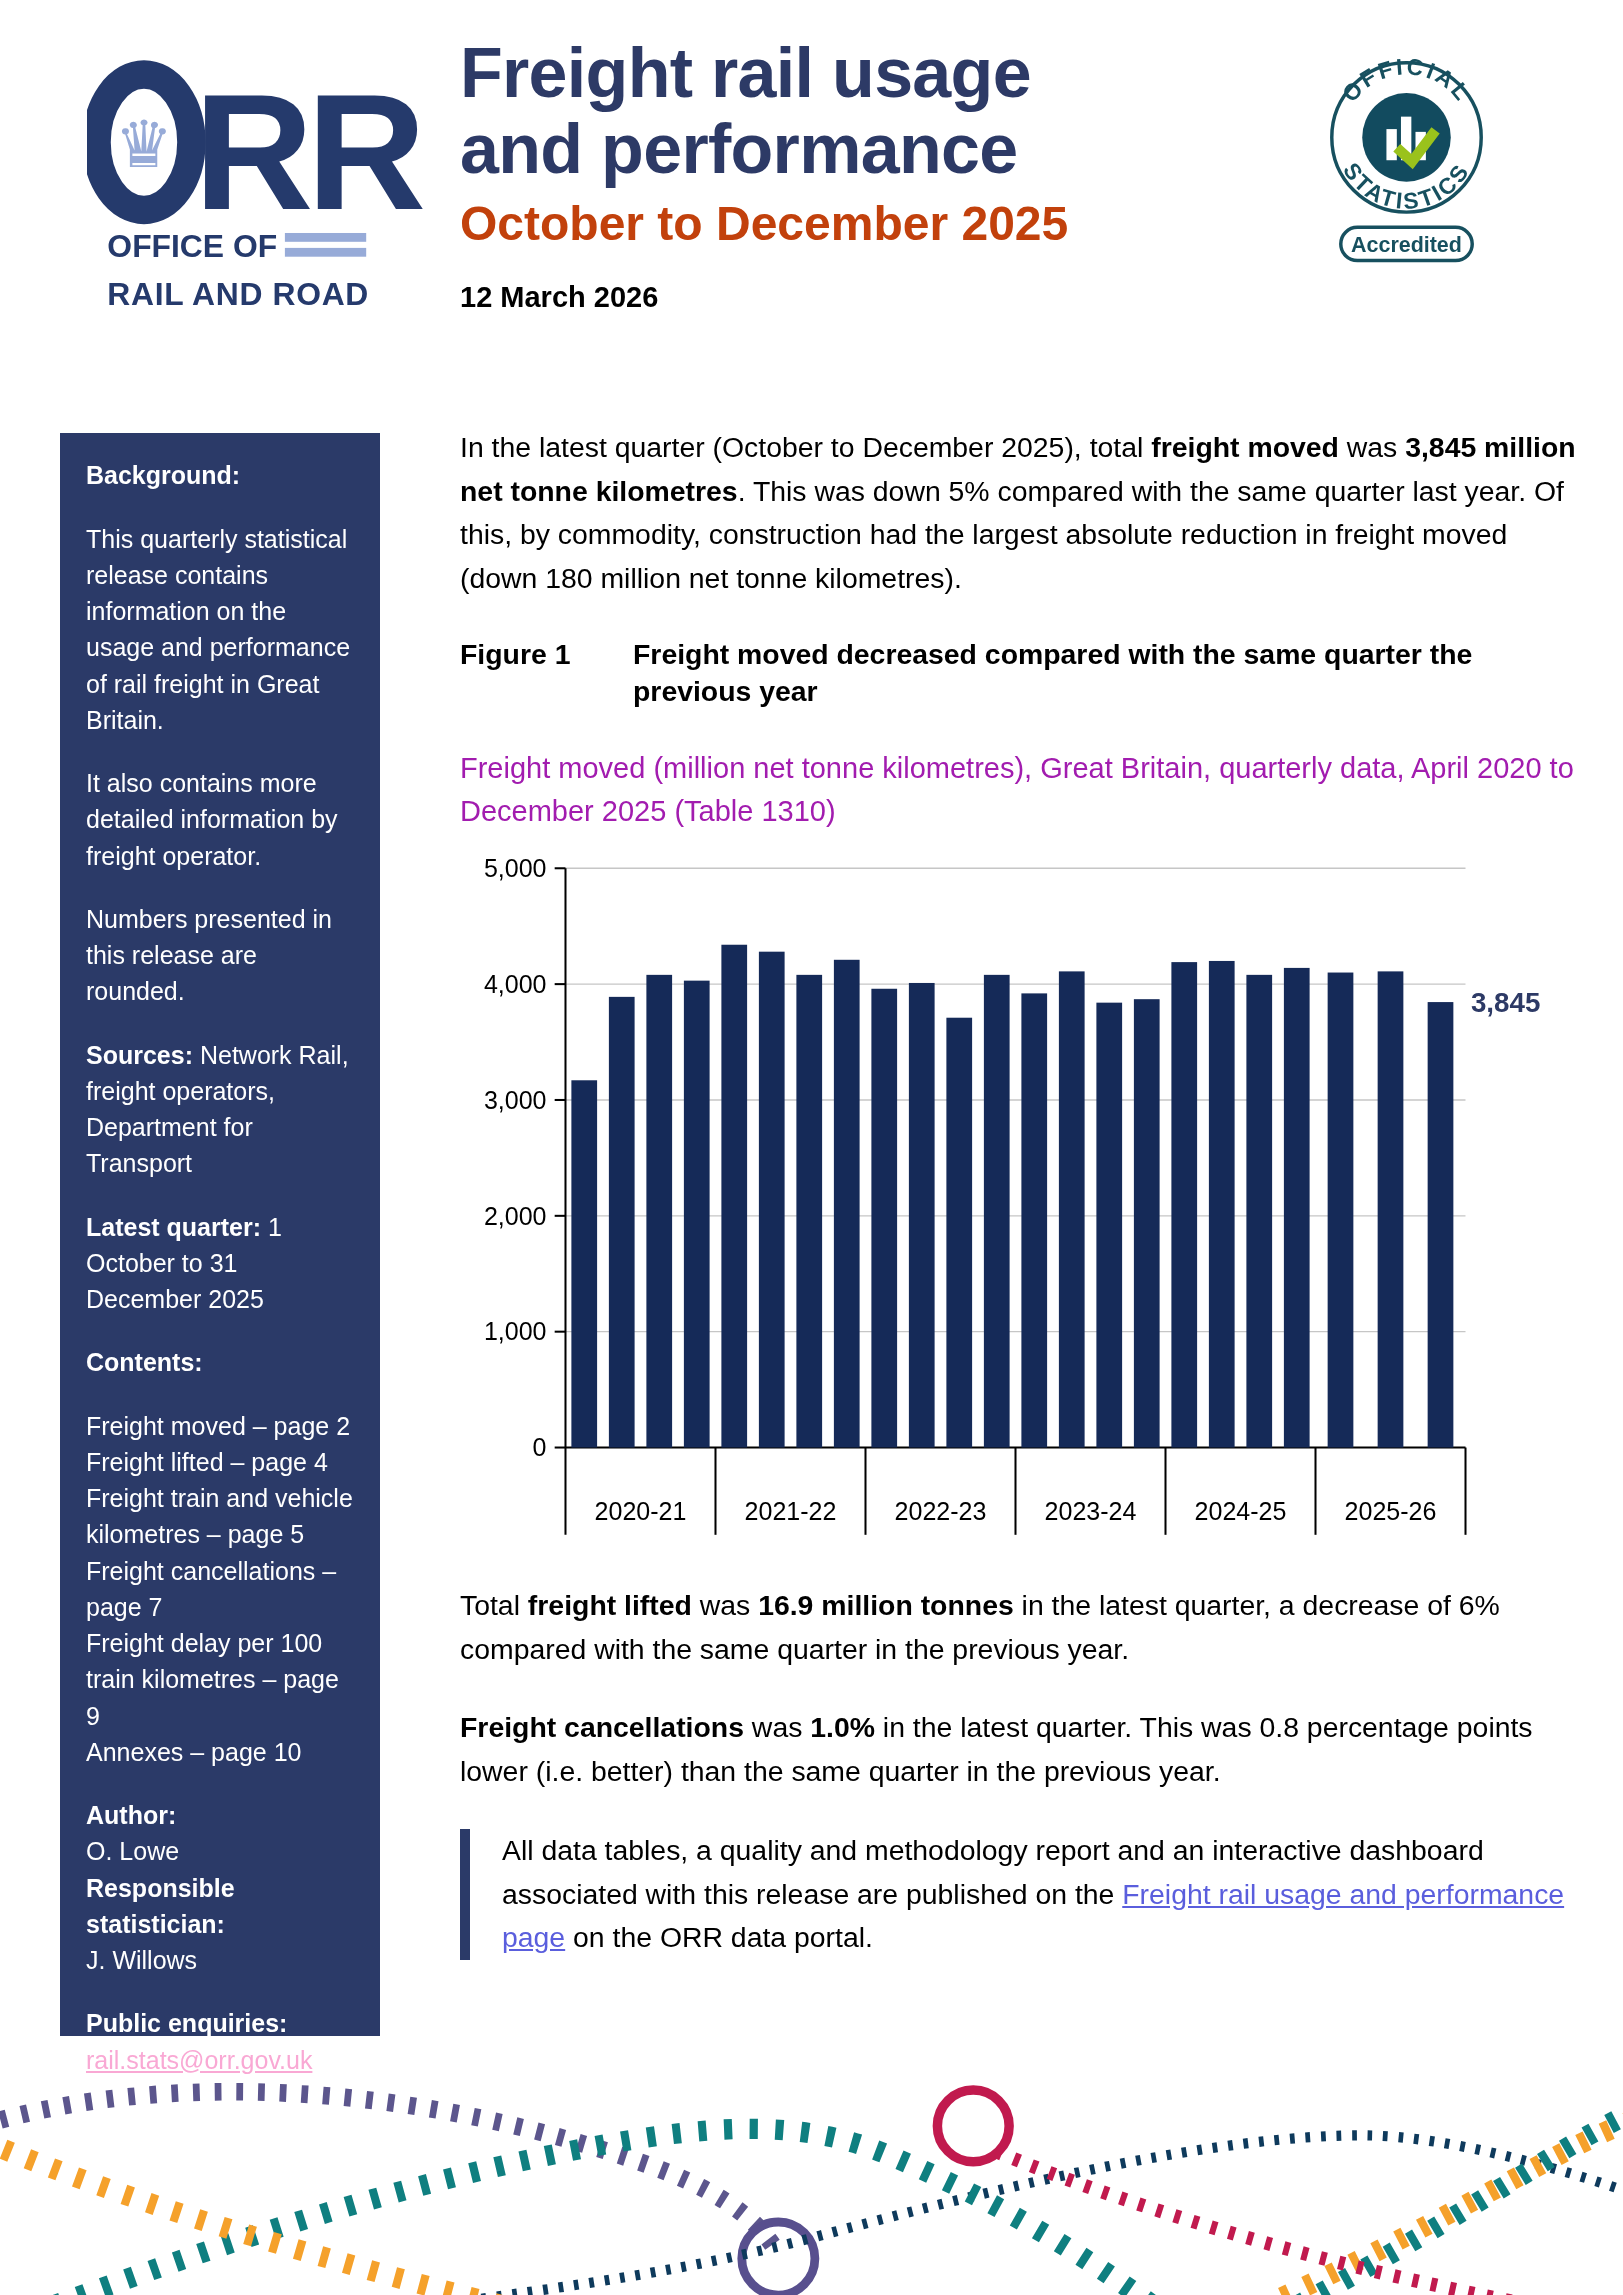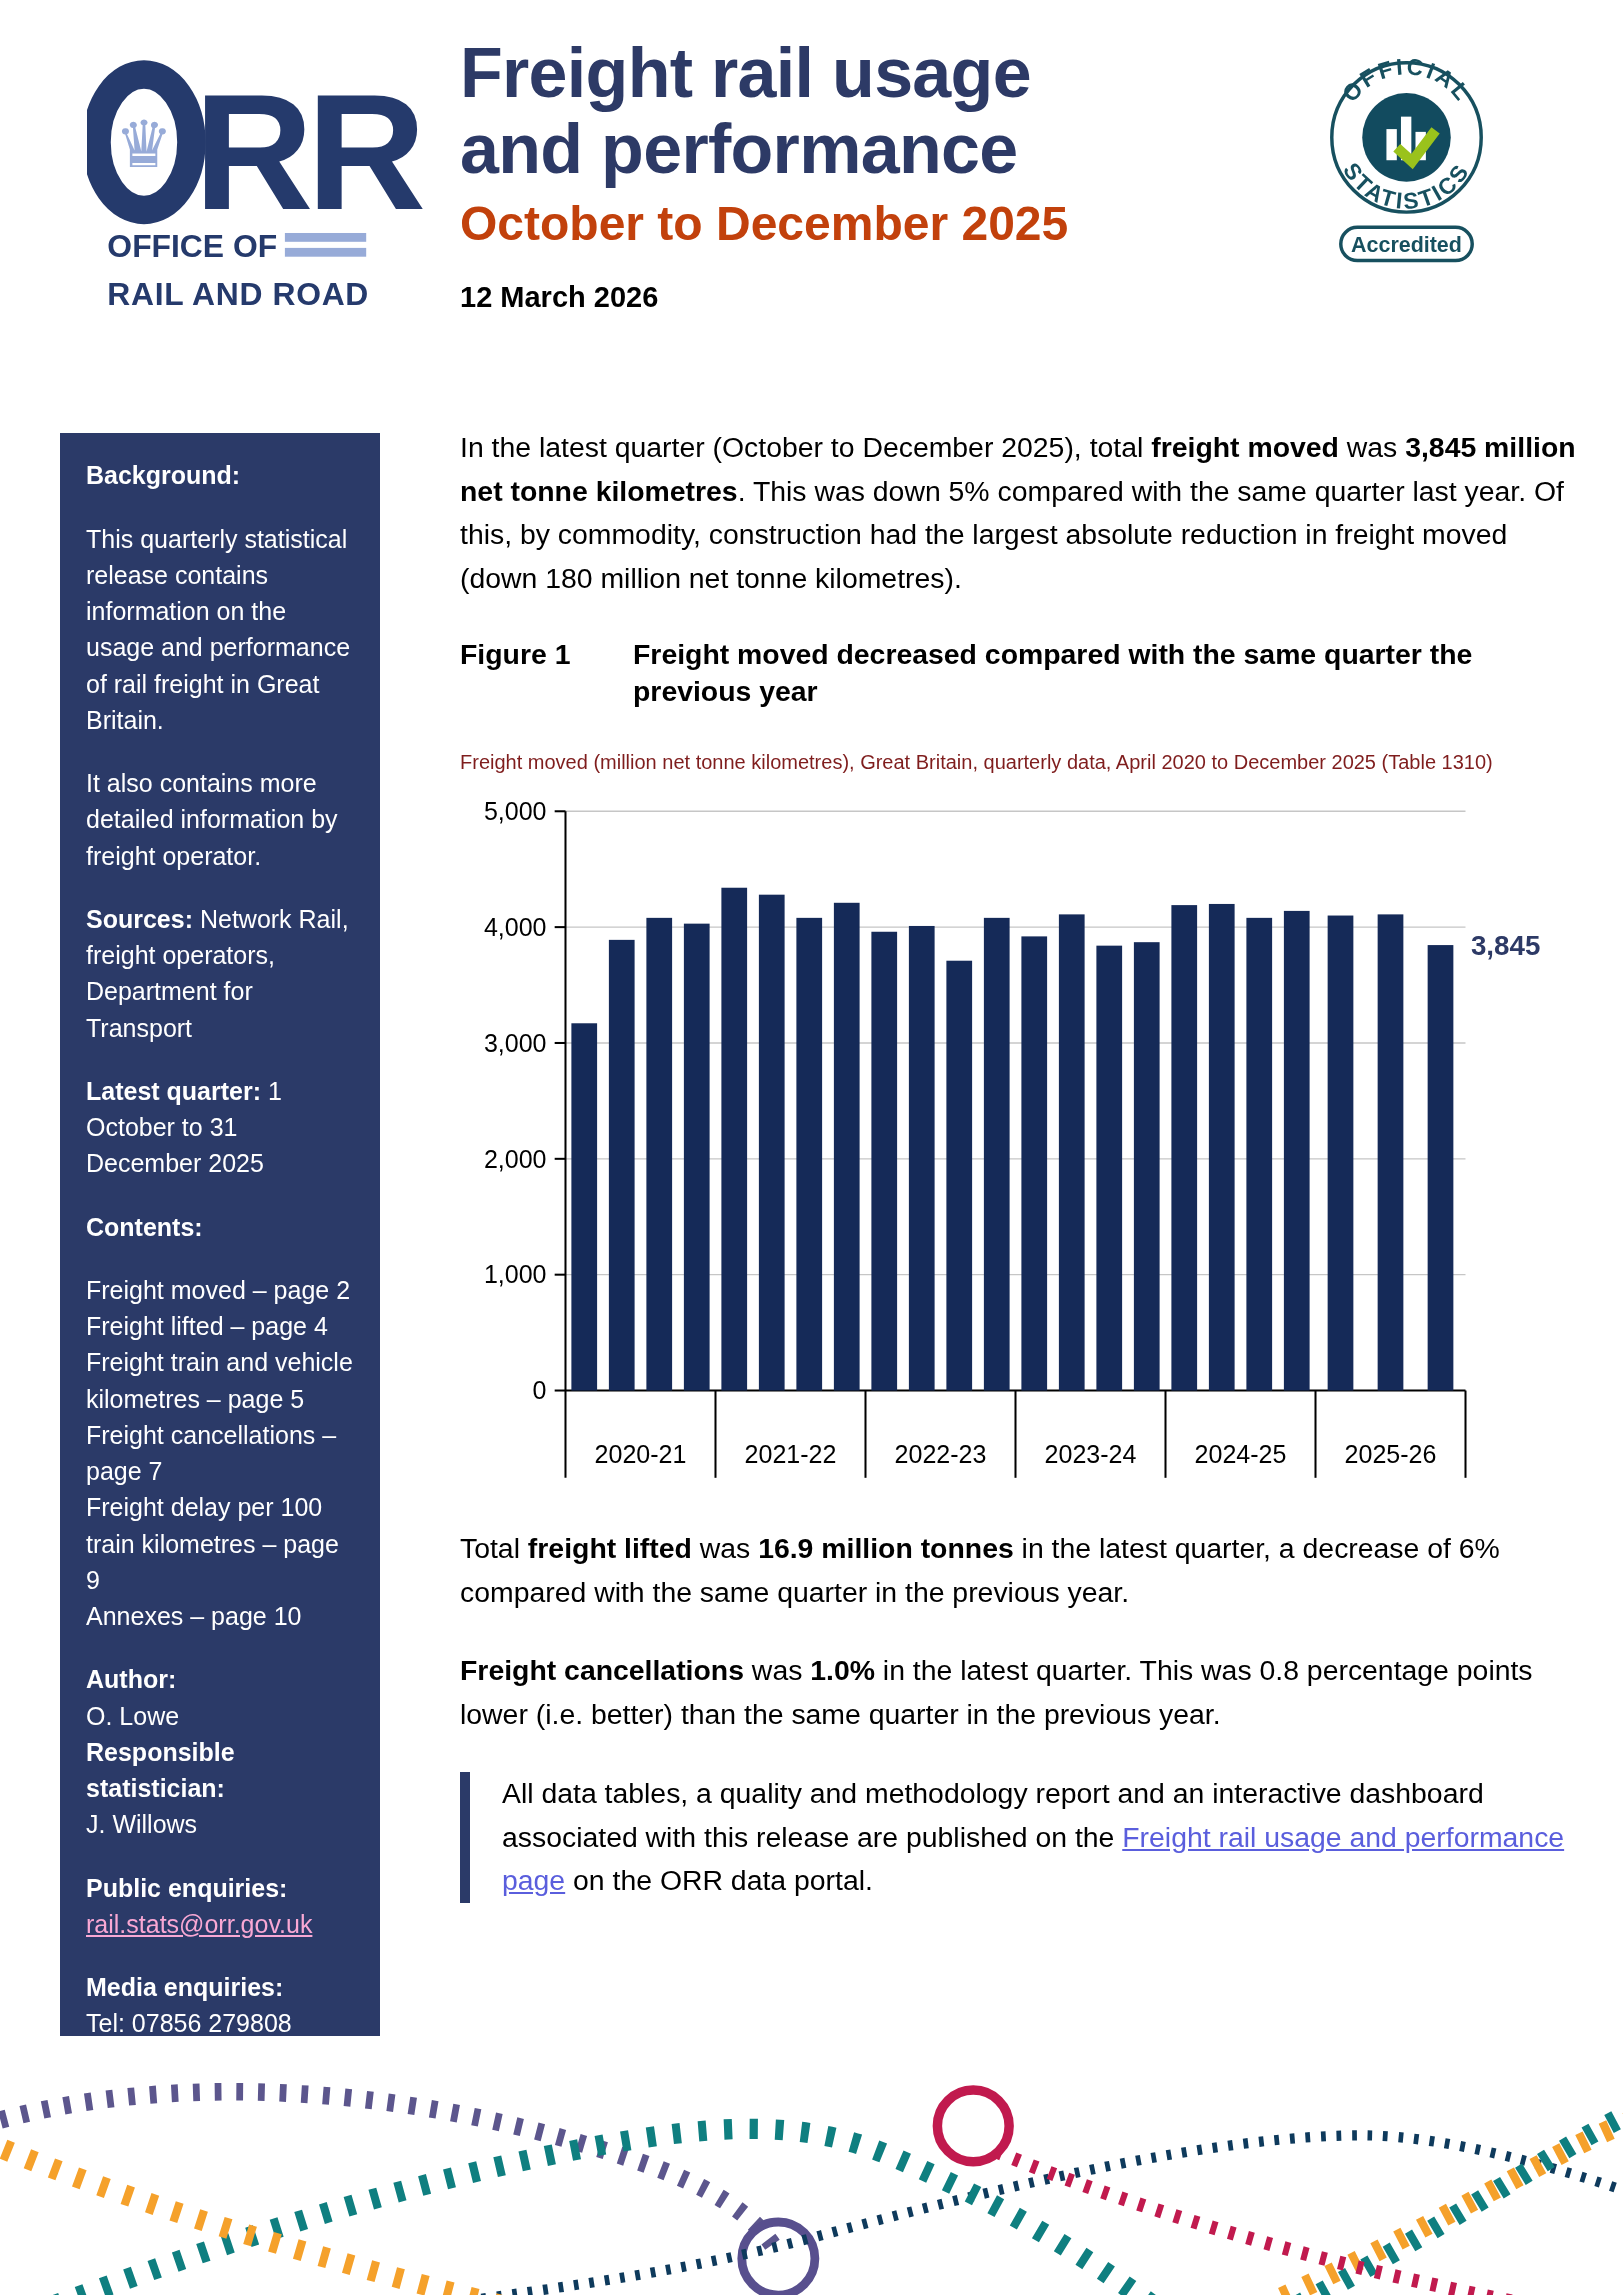--- a/index.html
+++ b/index.html
@@ -22,21 +22,21 @@
            color:#fff;padding:24.4px 26px;box-sizing:border-box;font-size:25px;line-height:1.45;}
   .sb-p{margin:0 0 27px;}
   a.wlink{color:#f9a8d4;text-decoration:underline;}
 
   
   .content{position:absolute;left:460px;top:426px;width:1121px;}
   p.body{font-size:28.4px;line-height:1.54;margin:0 0 35px;color:#000;}
   .figheading{display:flex;font-size:28.4px;font-weight:bold;margin:20.3px 0 37px;line-height:1.3;color:#000;}
   .figlabel{flex:0 0 173px;}
   .figtitle{flex:1;}
-  .figcaption{font-size:20px;line-height:1.5;margin:0 0 16.2px;color:#7f1d1d;}
+  .figcaption{font-size:29px;line-height:1.5;margin:0 0 16.2px;color:#a21caf;}
   #chart-svg{display:block;margin-left:-13.5px;margin-bottom:37px;width:1137px;height:697px;}
   .grid{stroke:#C6C6C6;stroke-width:2;}
   .axis{stroke:#000;stroke-width:3;}
   .ylab,.xlab{font-size:37px;fill:#000;}
   .vlab{font-size:41px;font-weight:bold;fill:#2D3A66;}
   .callout{border-left:10.8px solid #2B3A68;padding-left:32px;margin-top:4.1px;}
   .callout p{margin:0;}
   a.plink{color:#5A5EDD;text-decoration:underline;}
 
   
@@ -92,20 +92,21 @@
       </text>
       <rect x="30" y="252" width="190" height="48" rx="24" fill="#fff" stroke="#17505F" stroke-width="5"></rect>
       <text x="125" y="287" text-anchor="middle" class="badge-pill-text">Accredited</text>
     </svg>
   </div>
 
   <aside class="sidebar" id="sidebar">
       <p class="sb-p"><span class="b">Background:</span></p>
       <p class="sb-p"><span>This quarterly statistical release contains information on the usage and performance of rail freight in Great Britain.</span></p>
       <p class="sb-p"><span>It also contains more detailed information by freight operator.</span></p>
+      <p class="sb-p"><span>Numbers presented in this release are rounded.</span></p>
       <p class="sb-p"><span class="b">Sources:</span><span> Network Rail, freight operators, Department for Transport</span></p>
       <p class="sb-p"><span class="b">Latest quarter:</span><span> 1 October to 31 December 2025</span></p>
       <p class="sb-p"><span class="b">Contents:</span></p>
       <p class="sb-p"><span>Freight moved – page 2</span><br><span>Freight lifted – page 4</span><br><span>Freight train and vehicle kilometres – page 5</span><br><span>Freight cancellations – page 7</span><br><span>Freight delay per 100 train kilometres – page 9</span><br><span>Annexes – page 10</span></p>
       <p class="sb-p"><span class="b">Author:</span><br><span>O. Lowe</span><br><span class="b">Responsible statistician:</span><br><span>J. Willows</span></p>
       <p class="sb-p"><span class="b">Public enquiries:</span><br><a href="#" class="wlink">rail.stats@orr.gov.uk</a></p>
       <p class="sb-p"><span class="b">Media enquiries:</span><br><span>Tel: 07856 279808</span></p>
       <p class="sb-p"><span class="b">Next publication:</span><br><span>11 June 2026</span></p>
     </aside>
 

